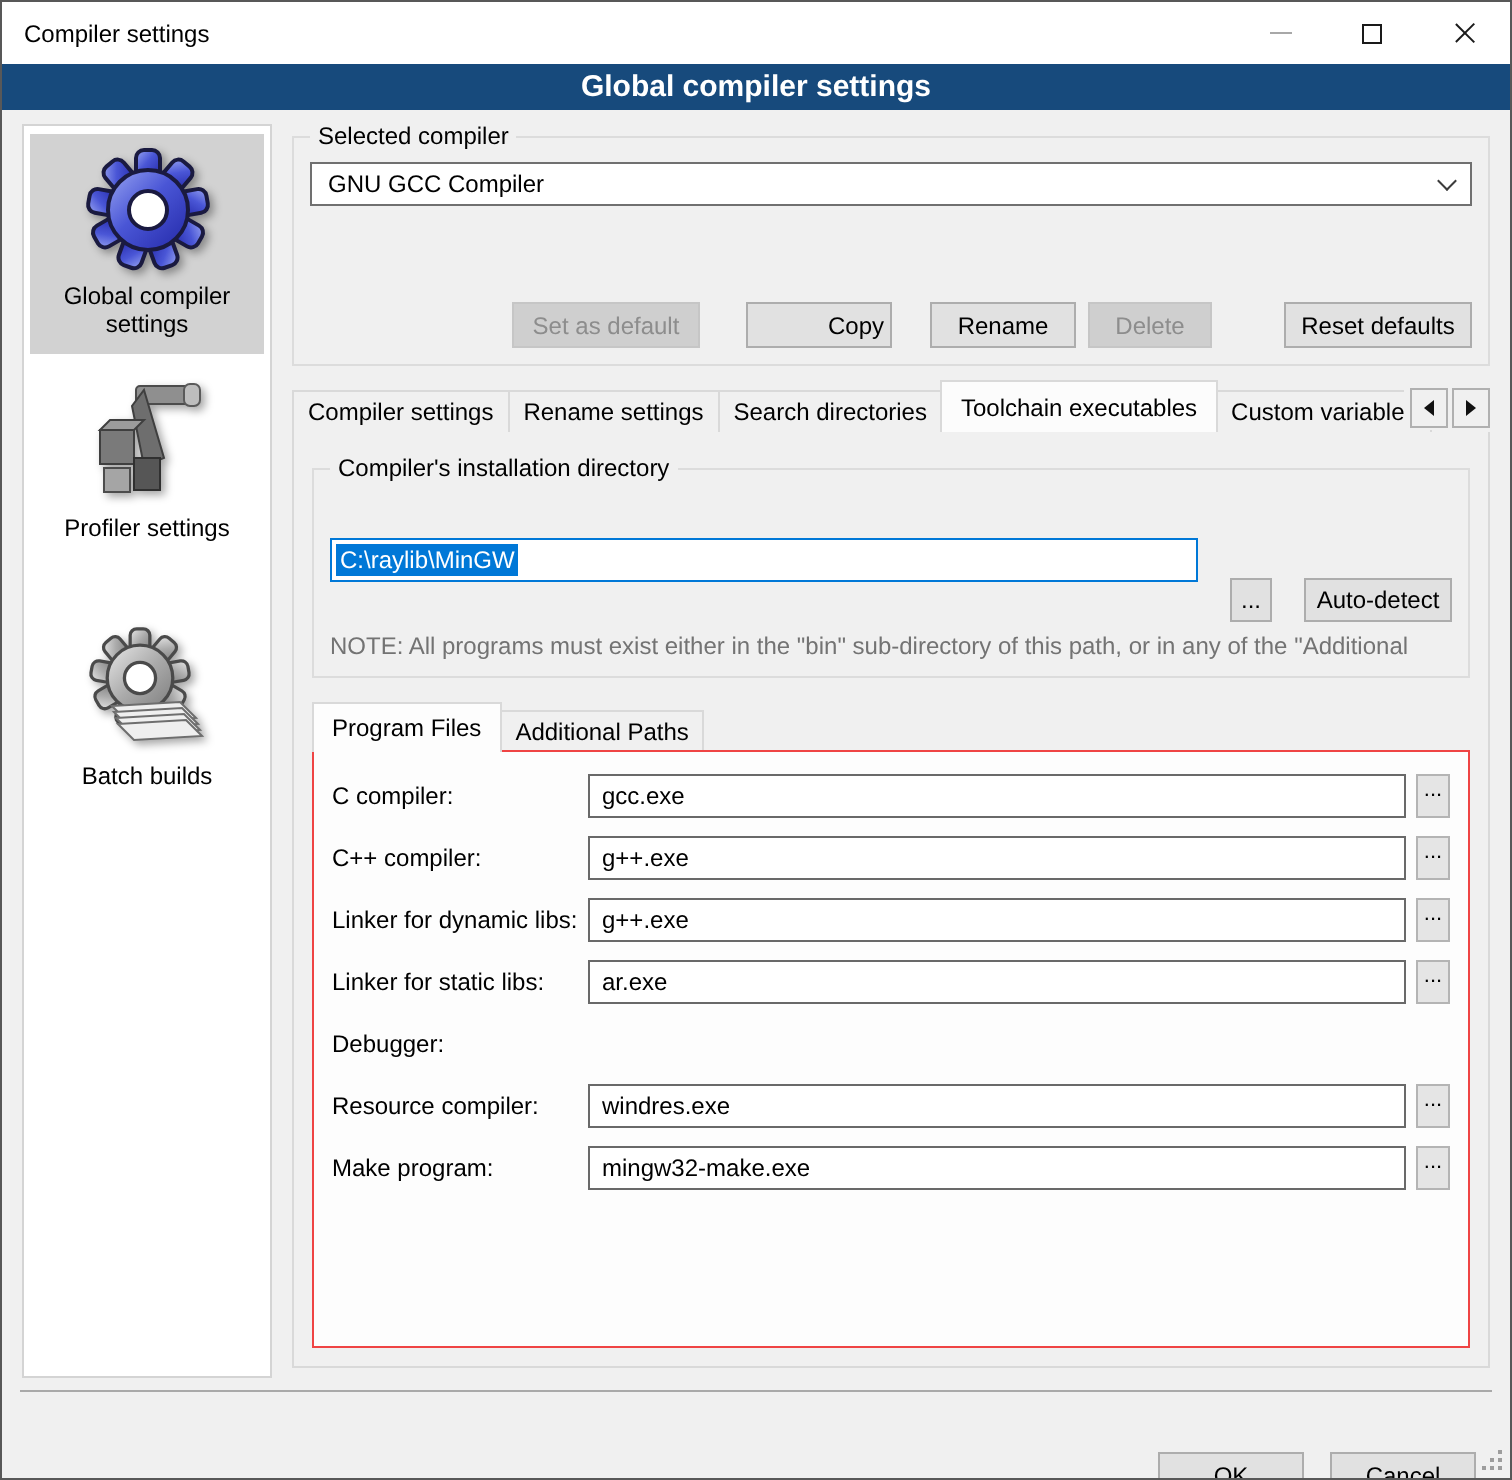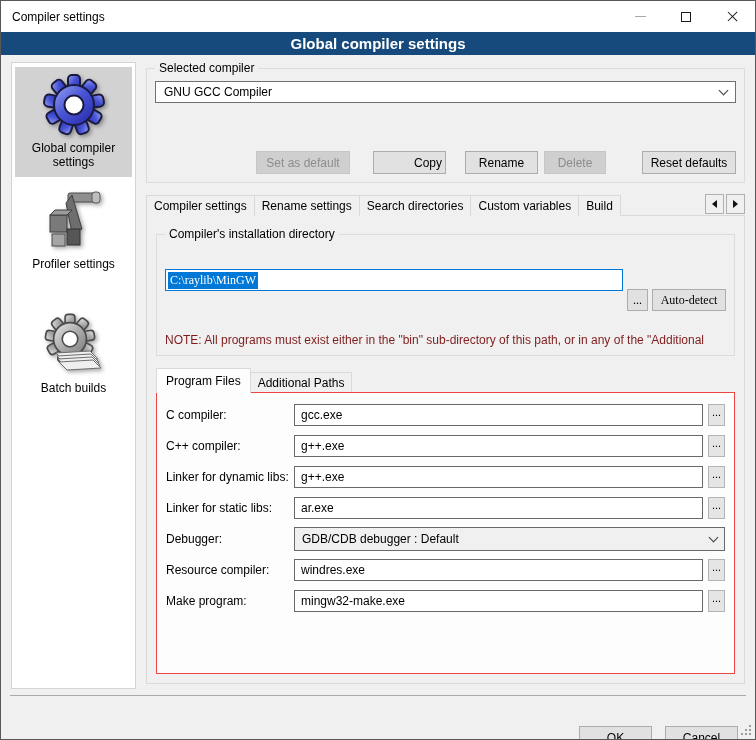--- a/index.html
+++ b/index.html
@@ -61,28 +61,28 @@
        border-color:#d9d9d9;padding:0 9px;}
   .tabarrows{position:absolute;right:0;bottom:1px;display:flex;gap:2px;background:#f0f0f0;
        height:23px;align-items:center;padding-left:3px;z-index:4;}
   .arrowbtn{width:19px;height:20px;background:#f0f0f0;border:1px solid #b0b0b0;
        display:flex;align-items:center;justify-content:center;cursor:default;}
   .tri-left{width:0;height:0;border-top:4px solid transparent;border-bottom:4px solid transparent;border-right:5px solid #111;}
   .tri-right{width:0;height:0;border-top:4px solid transparent;border-bottom:4px solid transparent;border-left:5px solid #111;}
   
   .tabpanel{flex:1;border:1px solid #d9d9d9;background:#f0f0f0;margin-top:-1px;margin-bottom:5px;
             padding:10px 9px 9px;display:flex;flex-direction:column;min-height:0;}
-  .dir-row{display:flex;align-items:center;gap:4px;font-family:Liberation Serif, serif;}
+  .dir-row{display:flex;align-items:center;gap:16px;}
   .dir-input{flex:1;height:22px;border:1px solid #0078d7;background:#fff;display:flex;
              align-items:center;padding:0 2px;cursor:text;}
   .selection{background:#0078d7;color:#fff;padding:1px 2px;}
   .btn-sm{height:22px;}
   .b-browse-dir{width:21px;}
   .b-autodetect{width:74px;}
-  .note{color:#7f1d1d;margin-top:22px;white-space:nowrap;overflow:hidden;}
+  .note{color:#737373;margin-top:5px;white-space:nowrap;overflow:hidden;}
   
   .subtabs{display:flex;align-items:flex-end;margin-top:12px;height:25px;flex:none;}
   .subtab{flex:none;height:21px;line-height:20px;padding:0 7px;background:#f0f0f0;
           border:1px solid #d9d9d9;border-bottom:none;margin-right:-1px;white-space:nowrap;cursor:default;}
   .subtab.active{height:25px;line-height:25px;background:#fdfdfd;position:relative;z-index:3;padding:0 9px;}
   .whitepanel{flex:1;background:#fdfdfd;border:1px solid #ef4444;margin-top:-1px;
               padding:11px 9px 9px;display:flex;flexDirection:column;flex-direction:column;min-height:0;}
   
   .frow{display:flex;align-items:center;height:22px;margin-bottom:9px;flex:none;}
   .flabel{width:128px;flex:none;white-space:nowrap;overflow:hidden;}
@@ -216,20 +216,21 @@
           <button class="btn b-rename">Rename</button>
           <button class="btn b-delete" disabled="">Delete</button>
           <button class="btn b-reset">Reset defaults</button>
         </div>
       </div>
 
       <div class="tabstrip">
         <div class="tab">Compiler settings</div>
         <div class="tab">Rename settings</div>
         <div class="tab">Search directories</div>
+        <div class="tab active">Toolchain executables</div>
         <div class="tab">Custom variables</div>
         <div class="tab">Build</div>
         <div class="tabarrows">
           <button class="arrowbtn">
               <span class="tri-left"></span>
             </button>
           <button class="arrowbtn">
               <span class="tri-right"></span>
             </button>
         </div>
@@ -275,24 +276,20 @@
           </div>
 
           <div class="frow">
             <span class="flabel">Linker for static libs:</span>
             <input class="finput" type="text" value="ar.exe" style="">
             <button class="fbrowse">...</button>
           </div>
 
           <div class="frow">
             <span class="flabel">Debugger:</span>
-            <div class="fcombo">
-              <span>GDB/CDB debugger : Default</span>
-              <span class="chev"></span>
-            </div>
           </div>
 
           <div class="frow">
             <span class="flabel">Resource compiler:</span>
             <input class="finput" type="text" value="windres.exe" style="">
             <button class="fbrowse">...</button>
           </div>
 
           <div class="frow">
             <span class="flabel">Make program:</span>

